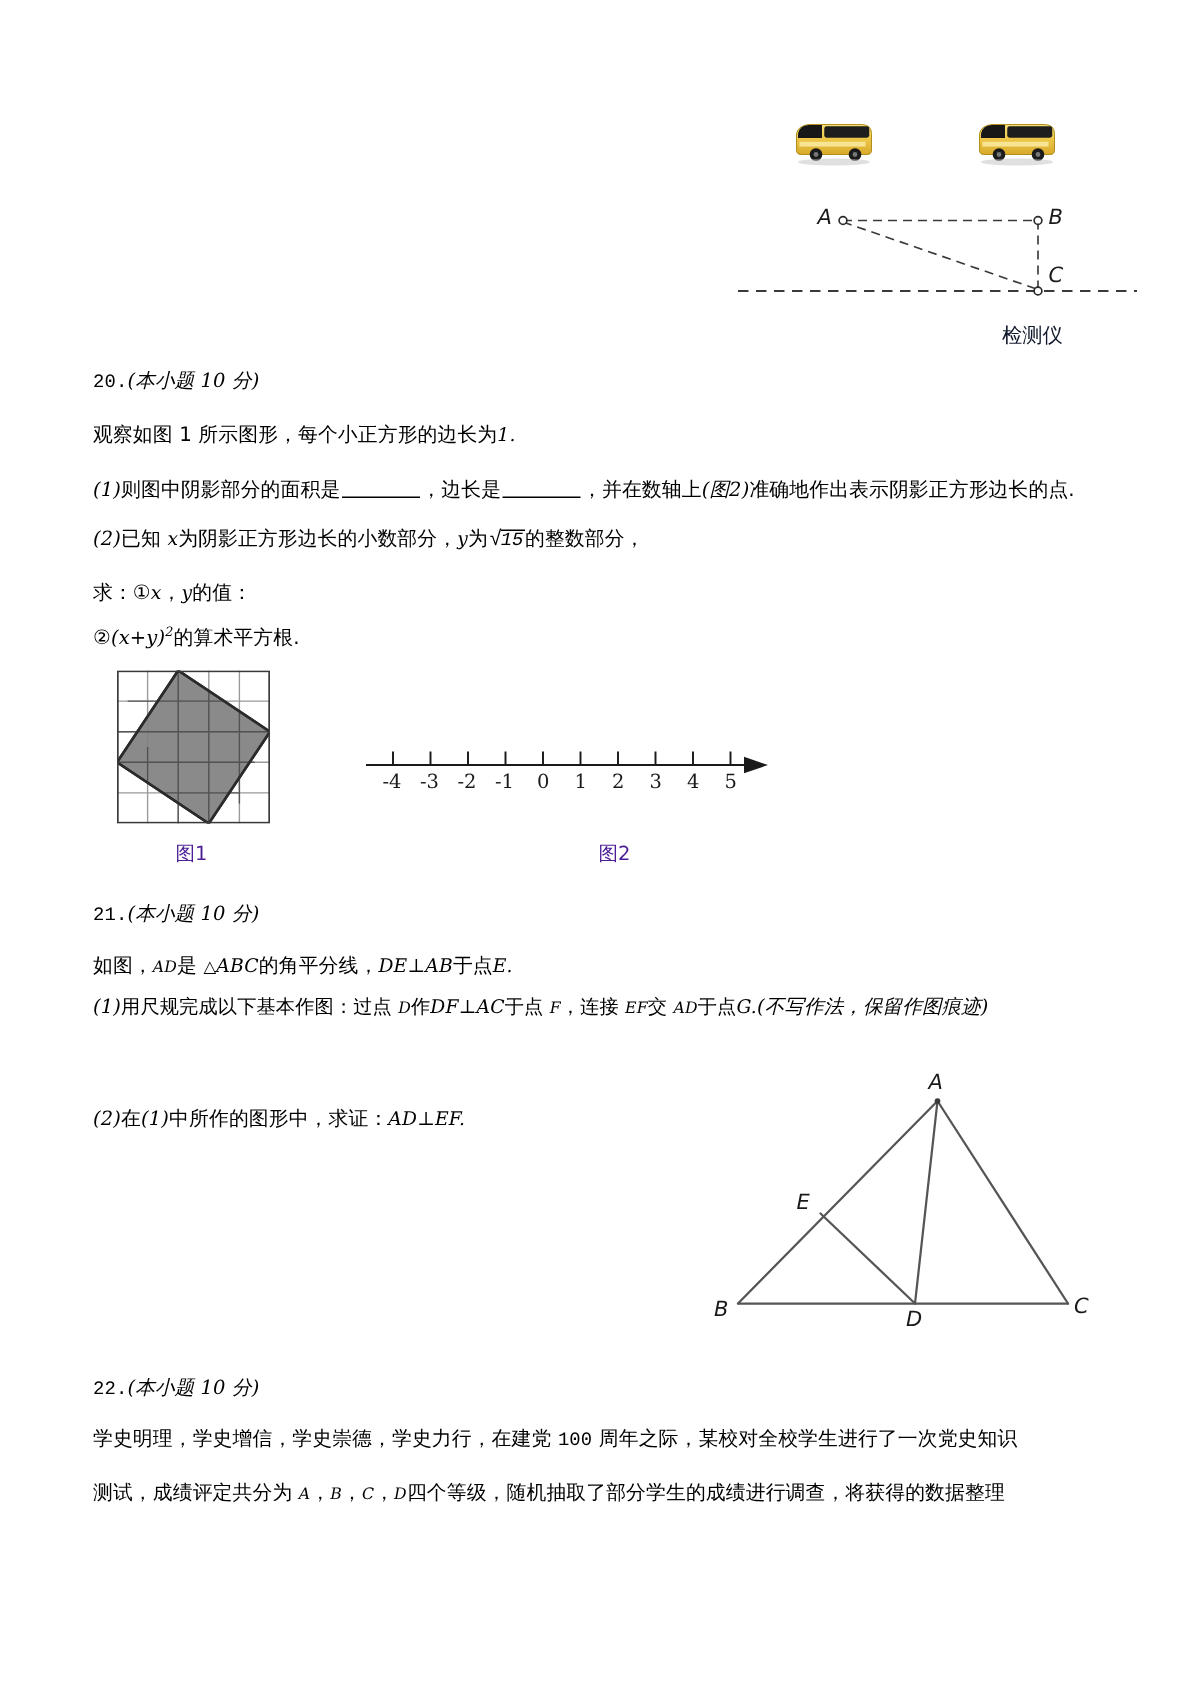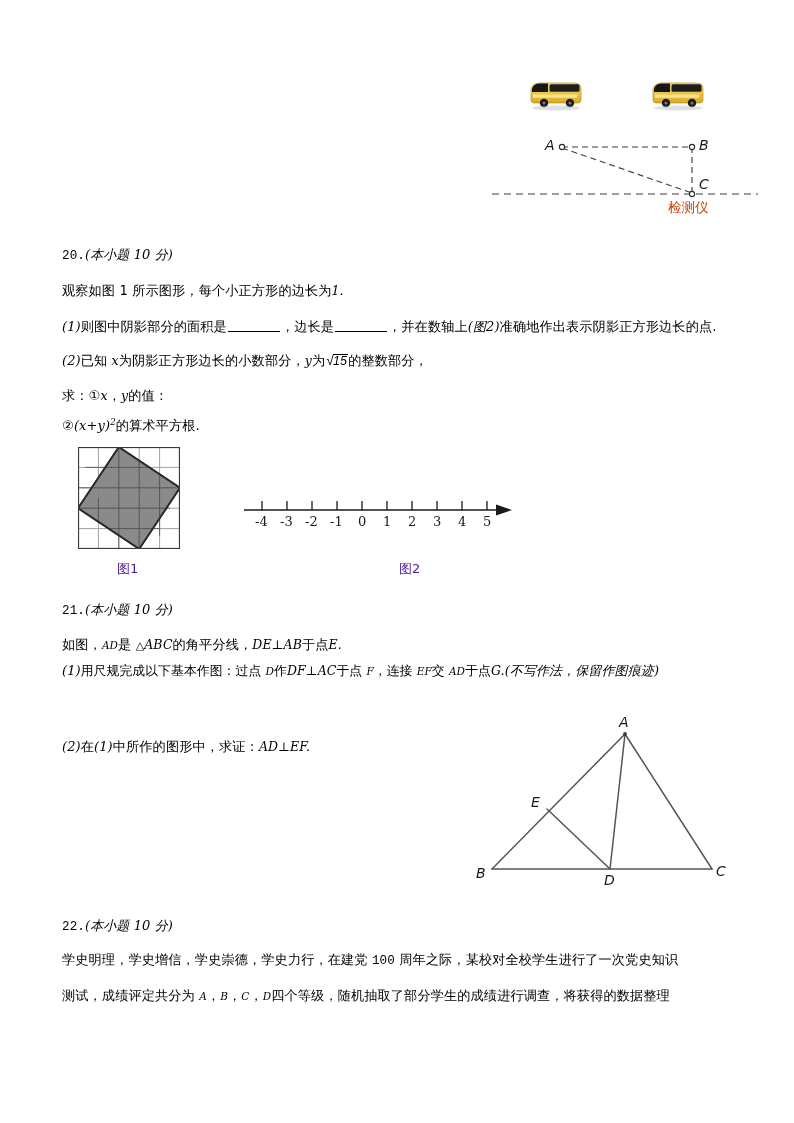--- a/index.html
+++ b/index.html
@@ -58,21 +58,21 @@
   }
   .sup {
     font-size: 0.65em;
     vertical-align: super;
     font-family: "DejaVu Serif", "Liberation Serif", serif;
     font-style: italic;
   }
   .radical {
     display: inline-block;
     position: relative;
-    font-family: Liberation Sans, sans-serif;
+    font-family: Liberation Mono, monospace;
     font-style: italic;
     font-size: 12.5px;
     padding-left: 1px;
   }
   .radical .rad-sym { font-style: normal; font-size: 14px; }
   .radicand {
     border-top: 1.1px solid #000;
     padding: 0 1px 0 0;
     margin-left: -1px;
     display: inline-block;
@@ -162,21 +162,21 @@
       <line x1="22" y1="124" x2="288" y2="124" stroke="#3a3a3a" stroke-width="1.2" stroke-dasharray="7,5"></line>
 
       <circle cx="92" cy="77" r="2.6" fill="#ffffff" stroke="#2a2a2a" stroke-width="1.1"></circle>
       <circle cx="222" cy="77" r="2.6" fill="#ffffff" stroke="#2a2a2a" stroke-width="1.1"></circle>
       <circle cx="222" cy="124" r="2.6" fill="#ffffff" stroke="#2a2a2a" stroke-width="1.1"></circle>
     </svg>
 
     <div class="caption it" style="left:75px; top:67px; font-size:14px; color:#1a1a1a;">A</div>
     <div class="caption it" style="left:229px; top:67px; font-size:14px; color:#1a1a1a;">B</div>
     <div class="caption it" style="left:229px; top:106px; font-size:14px; color:#1a1a1a;">C</div>
-    <div class="caption cn" style="left:198px; top:129px; font-size:13.5px; color:#c2410c;">检测仪</div>
+    <div class="caption cn" style="left:198px; top:145px; font-size:13.5px; color:#0f172a;">检测仪</div>
   </div>
 
   <div class="line" style="left:62px; top:247px;">
     <span class="num">20.</span><span class="paren">(本小题 10 分)</span>
   </div>
 
   <div class="line" style="left:62px; top:283px;">
     <span class="cn">观察如图 1 所示图形，每个小正方形的边长为</span><span class="it">1.</span>
   </div>
 

